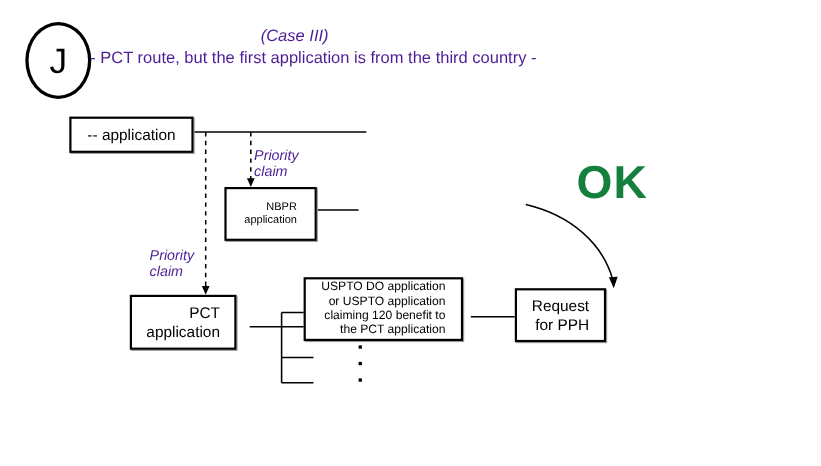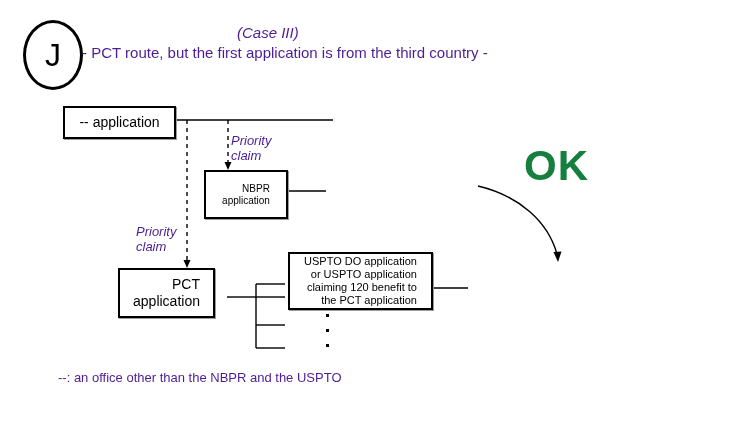--- a/index.html
+++ b/index.html
@@ -99,21 +99,21 @@
     font-size: 13px;
     font-style: italic;
   }
   #pc-label-1 { left: 231px; top: 133px; width: 64px; text-align: left; }
   #pc-label-2 { left: 136px; top: 224px; width: 64px; text-align: left; }
 
   #node-application { left: 63px; top: 106px; width: 113px; height: 33px; font-size: 14px; }
   #node-nbpr        { left: 204px; top: 170px; width: 84px;  height: 49px; font-size: 10px; }
   #node-patentable  { left: 326px; top: 166px; width: 150px; height: 40px; font-size: 14px; }
   #node-pct         { left: 118px; top: 268px; width: 97px; height: 50px; font-size: 14px; }
-  #node-uspto       { left: 288px; top: 252px; width: 145px; height: 58px; font-size: 11px; }
+  #node-uspto       { left: 276px; top: 252px; width: 145px; height: 58px; font-size: 11px; }
   #node-pph         { left: 468px; top: 262px; width: 83px;  height: 49px; font-size: 14px; }
 
   .dots {
     position: absolute;
     left: 324px;
     top: 314px;
     width: 6px;
     text-align: center;
   }
   .dots i {
@@ -178,27 +178,30 @@
 application</span>
   </div>
 
   <div class="node" id="node-uspto">
     <span class="node-text">USPTO DO application
 or USPTO application
 claiming 120 benefit to
 the PCT application</span>
   </div>
 
+  <div class="node" id="node-pph">
+    <span class="node-text">Request
+for PPH</span>
+  </div>
 
   <div class="txt pc-label" id="pc-label-1">Priority
 claim</div>
   <div class="txt pc-label" id="pc-label-2">Priority
 claim</div>
 
   <div class="dots">
     <i></i>
     <i></i>
     <i></i>
   </div>
 
-  <div class="txt" id="legend-note">--: an office other than the NBPR and the USPTO</div>
 
 </div>
 
 </body></html>

